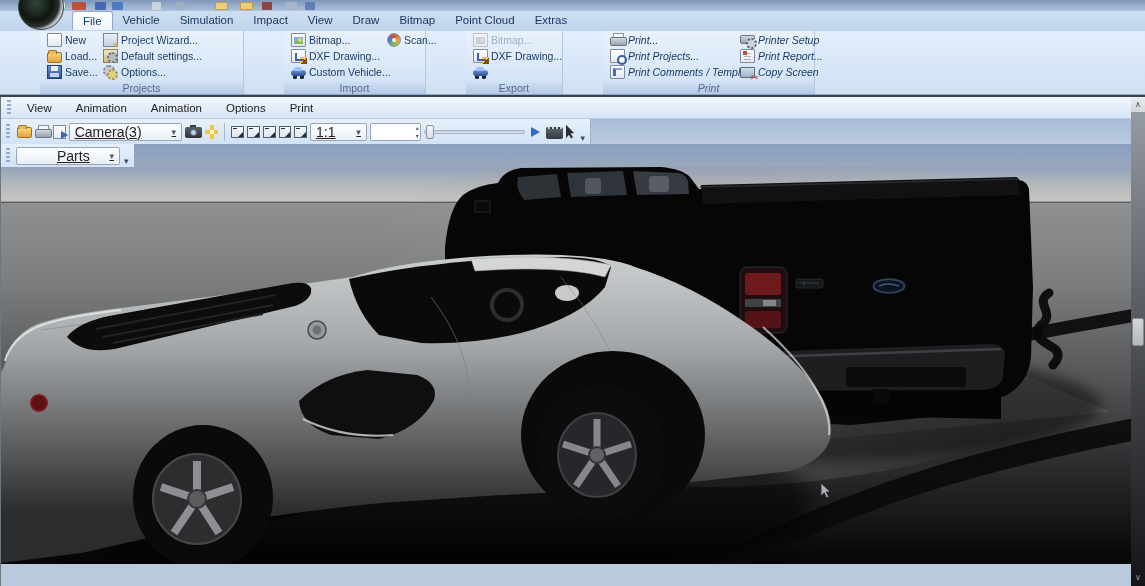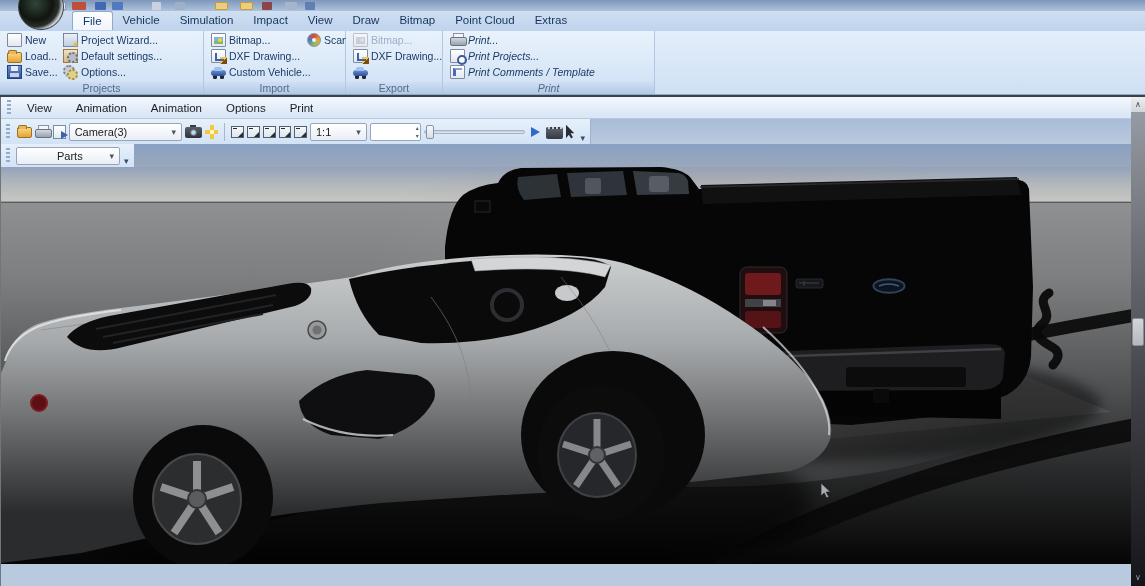--- a/index.html
+++ b/index.html
@@ -18,21 +18,21 @@
   
   #tabrow{position:absolute;left:0;top:11px;width:1145px;height:20px;
           background:linear-gradient(#cfdff2,#bed3ec);display:flex;align-items:flex-start;padding-left:72px;}
   .tab{height:19px;padding:3px 10px 2px 10px;font-size:11.5px;color:#16335f;white-space:nowrap;cursor:default;}
   .tab.sel{background:linear-gradient(#fdfeff,#f0f5fb);border:1px solid #93a9c7;border-bottom:none;
            border-radius:3px 3px 0 0;color:#123a6d;}
 
   
   #ribbon{position:absolute;left:0;top:31px;width:1145px;height:64px;
           background:linear-gradient(#e3eefb,#cfe0f4);display:flex;}
-  .rgroup{height:64px;border-right:1px solid #b4c7e0;display:flex;flex-direction:column;padding:1px 2px 0 4px;position:relative;background:linear-gradient(#e9f2fc,#d4e4f6 78%,#c8daf0);}
+  .rgroup{height:64px;border-right:1px solid #b4c7e0;display:flex;flex-direction:column;padding:1px 2px 0 4px;position:relative;background:linear-gradient(#e9f2fc,#d4e4f6 78%,#c8daf0);margin-left:40px;}
   .rgroup .cols{display:flex;flex:1;gap:4px;}
   .rcol{display:flex;flex-direction:column;}
   .ritem{display:flex;align-items:center;gap:3px;height:16px;padding:0 3px;font-size:10.5px;color:#1d3b66;white-space:nowrap;border-radius:2px;}
   .ritem.dis{color:#9fafc4;}
   .ritem.dis .ic{opacity:.45;filter:grayscale(1);}
   .gcap{height:13px;text-align:center;font-size:10.5px;color:#54698d;
         background:linear-gradient(rgba(190,210,235,.2),rgba(160,185,220,.55));margin:0 -2px 0 -4px;}
   #ribbon-rest{flex:1;background:linear-gradient(#e3eefb,#cfe0f4);}
   #ribbon-bottom{position:absolute;left:0;top:94px;width:1145px;height:1px;background:#8ea8ca;}
   #appgap{position:absolute;left:0;top:95px;width:1145px;height:2px;background:#3c4148;}
@@ -88,21 +88,21 @@
 
   #wmenu{height:22px;background:linear-gradient(#f2f7fd,#d7e5f6);display:flex;align-items:center;gap:0;padding-left:4px;border-bottom:1px solid #b9c9de;}
   .grip{width:4px;height:16px;background:repeating-linear-gradient(180deg,#93aacb 0 2px,transparent 2px 4px);margin:0 4px 0 2px;}
   .mitem{font-size:11.5px;color:#1c1c1c;padding:3px 12px;}
 
   #wtb1{height:25px;display:flex;align-items:center;background:linear-gradient(#a9bdd8,#b9c9de);}
   #wtb1 .panel{height:25px;width:590px;background:linear-gradient(#e6f0fb,#d2e3f6);display:flex;align-items:center;gap:3px;padding:0 3px;border-right:1px solid #9fb2cc;}
   #wtb2{height:23px;display:flex;align-items:stretch;background:linear-gradient(#8aa0c2,#9aa8bc);}
   #wtb2 .panel{height:23px;width:133px;background:linear-gradient(#e6f0fb,#d2e3f6);display:flex;align-items:center;gap:2px;padding:0 3px;}
 
-  .combo{height:18px;background:linear-gradient(#ffffff,#e9eef5);border:1px solid #96a5ba;border-radius:2px;display:flex;align-items:center;padding:0 5px;font-size:11px;color:#222;}
+  .combo{height:18px;background:linear-gradient(#ffffff,#e9eef5);border:1px solid #96a5ba;border-radius:2px;display:flex;align-items:center;padding:0 5px;font-size:14px;color:#222;text-decoration:underline;}
   .combo::after{content:"▾";margin-left:auto;color:#4a5668;font-size:9px;padding-left:8px;}
   .tsep{width:1px;height:18px;background:#a8b8cc;margin:0 3px;}
   .ovf{font-size:9px;color:#3c4a5e;align-self:flex-end;padding:0 2px 1px 2px;}
 
   .t-export{background:linear-gradient(#ffffff,#e3e8ef);border:1px solid #7f8aa0;width:13px;height:14px;position:relative;}
   .t-export::after{content:"";position:absolute;right:-3px;bottom:-1px;width:0;height:0;border-top:4px solid transparent;border-bottom:4px solid transparent;border-left:7px solid #3a62b0;}
   .t-camera{width:17px;height:11px;background:linear-gradient(#5a6068,#2e3238);border-radius:2px;position:relative;margin-top:2px;}
   .t-camera::before{content:"";position:absolute;left:5px;top:-2px;width:6px;height:2px;background:#3a3e44;}
   .t-camera::after{content:"";position:absolute;left:5px;top:2px;width:7px;height:7px;border-radius:50%;background:radial-gradient(#c6d6ea 30%,#4a5668 70%);}
   .t-star{width:14px;height:14px;position:relative;background:
@@ -253,20 +253,34 @@
               <span class="ic ic-print"></span>
               <span>Print...</span>
             </div>
           <div class="ritem">
               <span class="ic icp ic-preview"></span>
               <span>Print Projects...</span>
             </div>
           <div class="ritem">
               <span class="ic icp ic-comments"></span>
               <span>Print Comments / Template</span>
+            </div>
+        </div>
+        <div class="rcol">
+          <div class="ritem">
+              <span class="ic ic-psetup"></span>
+              <span>Printer Setup</span>
+            </div>
+          <div class="ritem">
+              <span class="ic icp ic-report"></span>
+              <span>Print Report...</span>
+            </div>
+          <div class="ritem">
+              <span class="ic ic-copyscreen"></span>
+              <span>Copy Screen</span>
             </div>
         </div>
       </div>
       <div class="gcap">Print</div>
     </div>
 
     <div id="ribbon-rest"></div>
   </div>
   <div id="ribbon-bottom"></div>
   <div id="appgap"></div>

